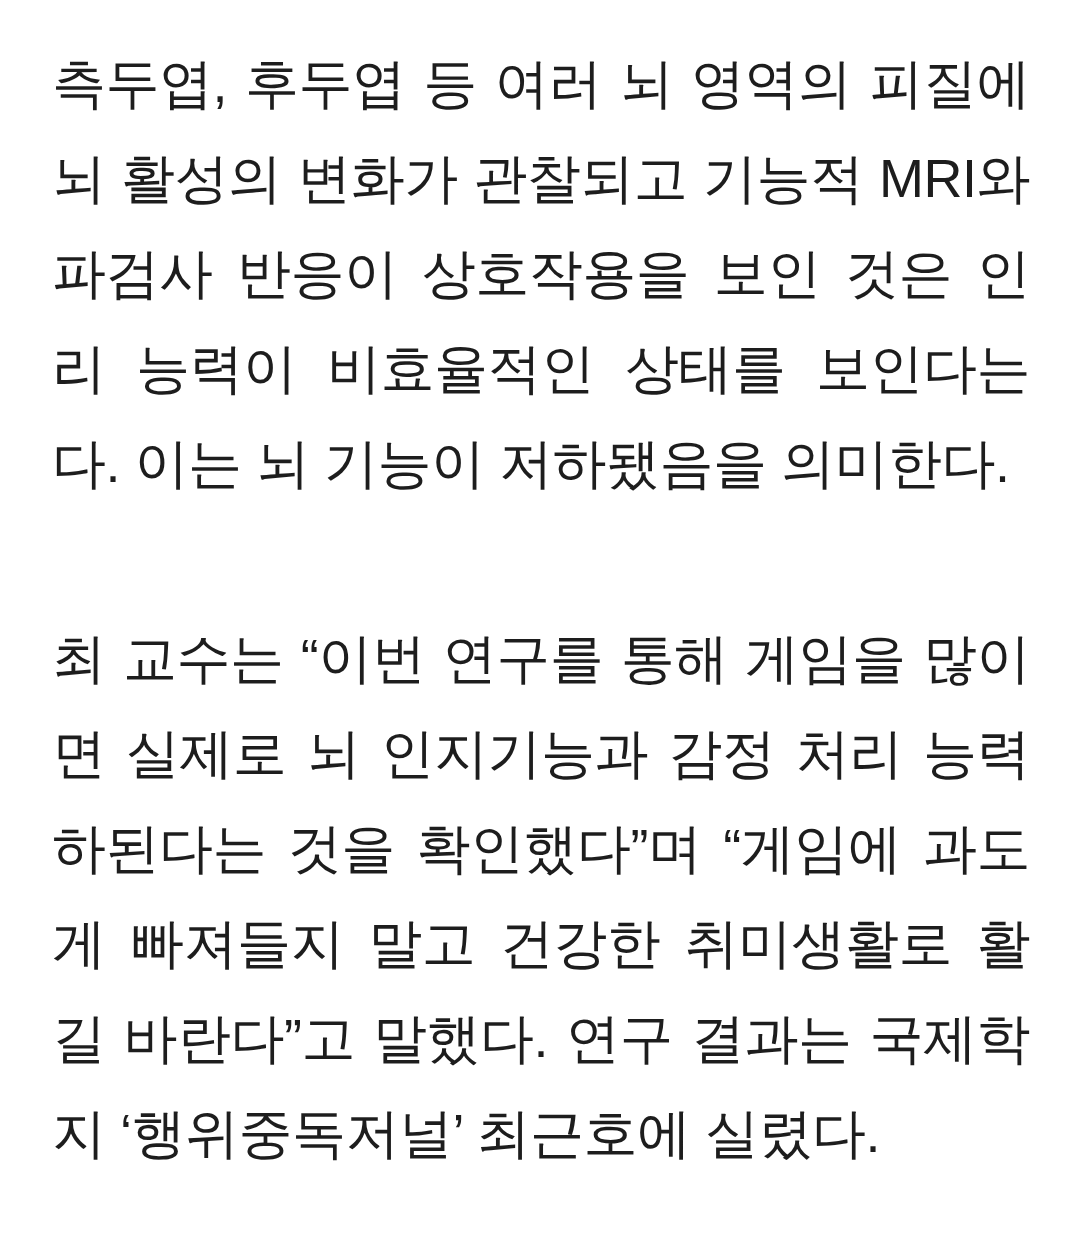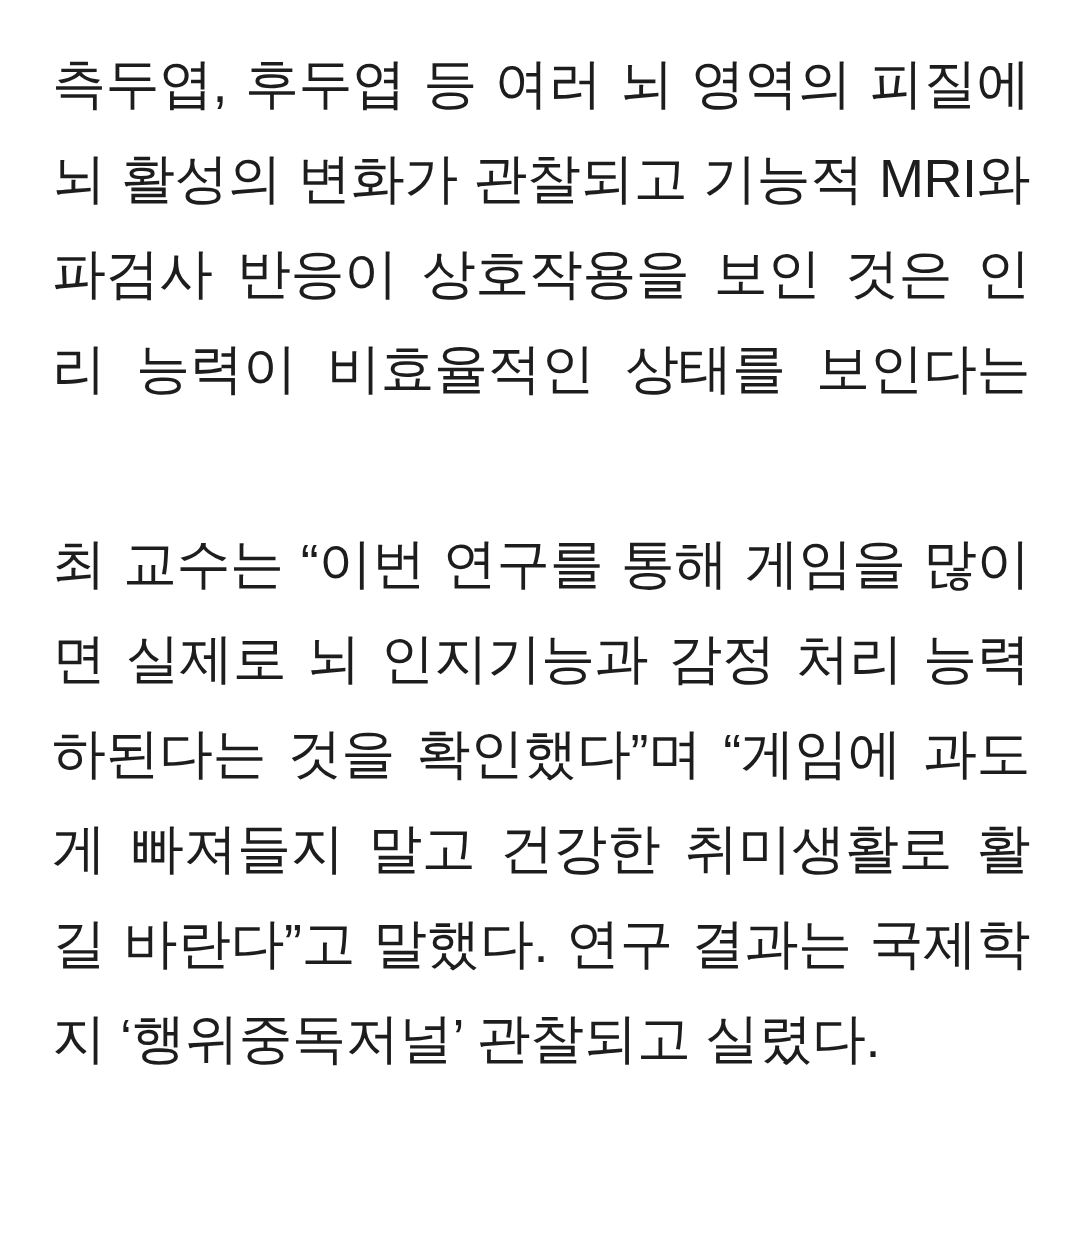--- a/index.html
+++ b/index.html
@@ -52,25 +52,26 @@
 <body>
 
 <div class="page">
   <div class="article">
 
     <p class="para">
       <span class="line">측두엽, 후두엽 등 여러 뇌 영역의 피질에서</span>
       <span class="line">뇌 활성의 변화가 관찰되고 기능적 MRI와 뇌</span>
       <span class="line">파검사 반응이 상호작용을 보인 것은 인지 처</span>
       <span class="line">리 능력이 비효율적인 상태를 보인다는 의미</span>
+      <span class="line last">다. 이는 뇌 기능이 저하됐음을 의미한다.</span>
     </p>
 
     <p class="para">
       <span class="line">최 교수는 “이번 연구를 통해 게임을 많이 하</span>
       <span class="line">면 실제로 뇌 인지기능과 감정 처리 능력이 저</span>
       <span class="line">하된다는 것을 확인했다”며 “게임에 과도하</span>
       <span class="line">게 빠져들지 말고 건강한 취미생활로 활용하</span>
       <span class="line">길 바란다”고 말했다. 연구 결과는 국제학술</span>
-      <span class="line last">지 ‘행위중독저널’ 관찰되고 실렸다.</span>
+      <span class="line last">지 ‘행위중독저널’ 최근호에 실렸다.</span>
     </p>
 
   </div>
 </div>
 
 </body></html>

